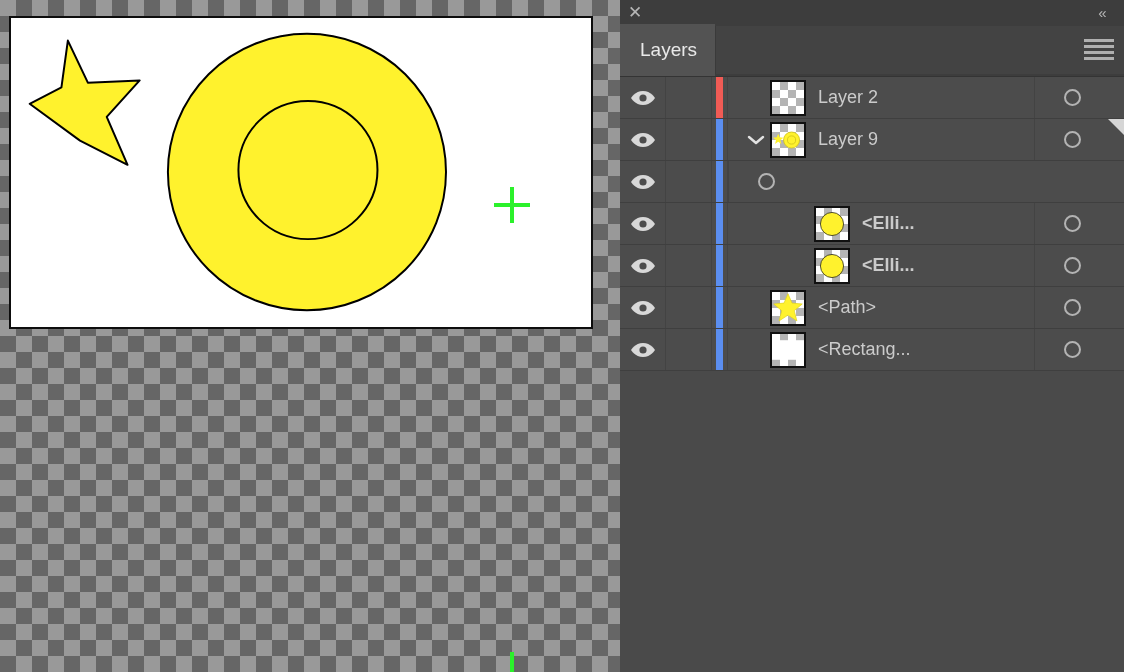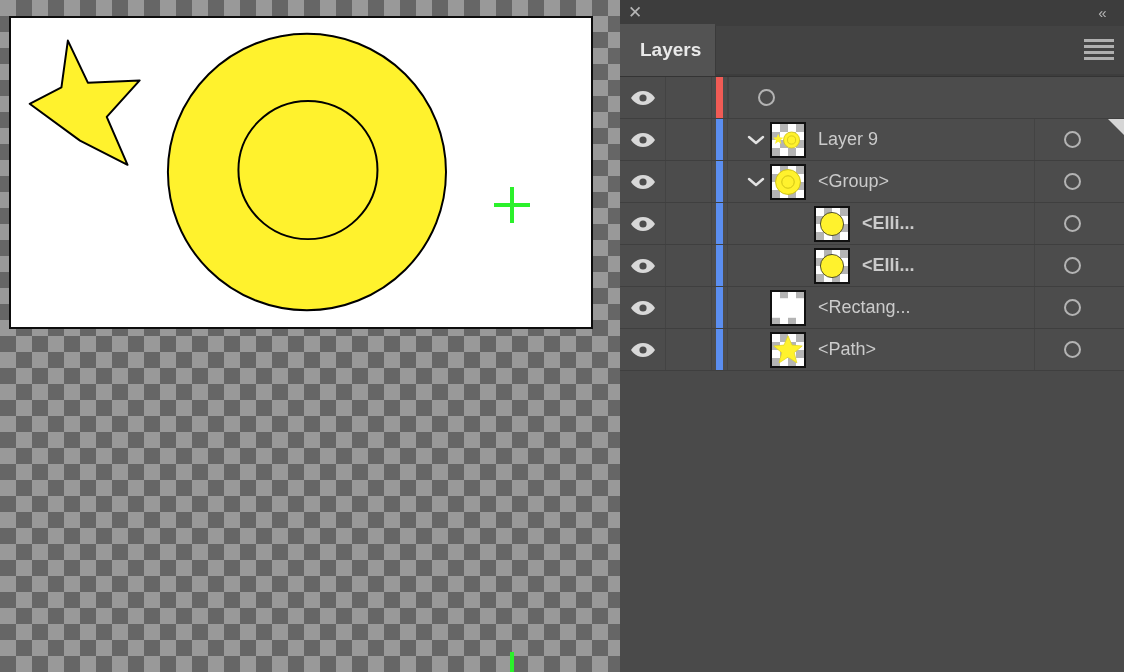--- a/index.html
+++ b/index.html
@@ -59,21 +59,21 @@
   #tabstrip{
     position:relative; height:52px; background:#3d3d3d;
   }
   #tab-layers{
     position:absolute; left:0; top:0; width:95px; height:52px;
     background:#535353;
     display:flex; align-items:center; padding-left:20px;
     cursor:pointer;
   }
   #tab-layers .tab-label{
-    color:#e9e9e9; font-size:19px; font-weight:bold;
+    color:#e9e9e9; font-size:19px; font-weight:normal;
   }
   #tabstrip-rest{
     position:absolute; left:95px; top:2px; right:0; height:48px;
     background:#434343; border-left:1px solid #3a3a3a;
   }
   #panel-menu-icon{
     position:absolute; right:10px; top:12px; width:30px; height:26px;
     display:flex; flex-direction:column; justify-content:center; gap:3px;
     cursor:pointer;
   }
@@ -192,20 +192,27 @@
         <div class="col-eye">
           <svg width="26" height="16" viewBox="0 0 26 16">
             <path d="M13 1 C5 1 1 8 1 8 C1 8 5 15 13 15 C21 15 25 8 25 8 C25 8 21 1 13 1 Z" fill="#d8d8d8"></path>
             <circle cx="13" cy="8" r="3.6" fill="#4c4c4c"></circle>
           </svg>
         </div>
         <div class="col-lock"></div>
         <div class="col-color">
           <div class="colorbar" style="background: rgb(240, 91, 85);"></div>
         </div>
+        <div class="col-main ind-0">
+          <div class="twisty"></div>
+          <div class="thumb">
+            <svg viewBox="0 0 36 36"></svg>
+          </div>
+          <span class="row-label">Layer 2</span>
+        </div>
         <div class="col-target">
           <div class="target-ring"></div>
         </div>
         <div class="col-endpad"></div>
       </div>
       <div class="layer-row">
         <div class="col-eye">
           <svg width="26" height="16" viewBox="0 0 26 16">
             <path d="M13 1 C5 1 1 8 1 8 C1 8 5 15 13 15 C21 15 25 8 25 8 C25 8 21 1 13 1 Z" fill="#d8d8d8"></path>
             <circle cx="13" cy="8" r="3.6" fill="#4c4c4c"></circle>
@@ -240,83 +247,94 @@
         <div class="col-eye">
           <svg width="26" height="16" viewBox="0 0 26 16">
             <path d="M13 1 C5 1 1 8 1 8 C1 8 5 15 13 15 C21 15 25 8 25 8 C25 8 21 1 13 1 Z" fill="#d8d8d8"></path>
             <circle cx="13" cy="8" r="3.6" fill="#4c4c4c"></circle>
           </svg>
         </div>
         <div class="col-lock"></div>
         <div class="col-color">
           <div class="colorbar" style="background: rgb(91, 142, 240);"></div>
         </div>
+        <div class="col-target">
+          <div class="target-ring"></div>
+        </div>
+        <div class="col-endpad"></div>
+      </div>
+      <div class="layer-row">
+        <div class="col-eye">
+          <svg width="26" height="16" viewBox="0 0 26 16">
+            <path d="M13 1 C5 1 1 8 1 8 C1 8 5 15 13 15 C21 15 25 8 25 8 C25 8 21 1 13 1 Z" fill="#d8d8d8"></path>
+            <circle cx="13" cy="8" r="3.6" fill="#4c4c4c"></circle>
+          </svg>
+        </div>
+        <div class="col-lock"></div>
+        <div class="col-color">
+          <div class="colorbar" style="background: rgb(91, 142, 240);"></div>
+        </div>
+        <div class="col-main ind-2">
+          <div class="twisty"></div>
+          <div class="thumb">
+            <svg viewBox="0 0 36 36">
+              <circle cx="18" cy="18" r="13" fill="#fff22d" stroke="#111" stroke-width="0.8"></circle>
+            </svg>
+          </div>
+          <span class="row-label">&lt;Elli...</span>
+        </div>
+        <div class="col-target">
+          <div class="target-ring"></div>
+        </div>
+        <div class="col-endpad"></div>
+      </div>
+      <div class="layer-row">
+        <div class="col-eye">
+          <svg width="26" height="16" viewBox="0 0 26 16">
+            <path d="M13 1 C5 1 1 8 1 8 C1 8 5 15 13 15 C21 15 25 8 25 8 C25 8 21 1 13 1 Z" fill="#d8d8d8"></path>
+            <circle cx="13" cy="8" r="3.6" fill="#4c4c4c"></circle>
+          </svg>
+        </div>
+        <div class="col-lock"></div>
+        <div class="col-color">
+          <div class="colorbar" style="background: rgb(91, 142, 240);"></div>
+        </div>
+        <div class="col-main ind-2">
+          <div class="twisty"></div>
+          <div class="thumb">
+            <svg viewBox="0 0 36 36">
+              <circle cx="18" cy="18" r="13" fill="#fff22d" stroke="#111" stroke-width="0.8"></circle>
+            </svg>
+          </div>
+          <span class="row-label">&lt;Elli...</span>
+        </div>
+        <div class="col-target">
+          <div class="target-ring"></div>
+        </div>
+        <div class="col-endpad"></div>
+      </div>
+      <div class="layer-row">
+        <div class="col-eye">
+          <svg width="26" height="16" viewBox="0 0 26 16">
+            <path d="M13 1 C5 1 1 8 1 8 C1 8 5 15 13 15 C21 15 25 8 25 8 C25 8 21 1 13 1 Z" fill="#d8d8d8"></path>
+            <circle cx="13" cy="8" r="3.6" fill="#4c4c4c"></circle>
+          </svg>
+        </div>
+        <div class="col-lock"></div>
+        <div class="col-color">
+          <div class="colorbar" style="background: rgb(91, 142, 240);"></div>
+        </div>
         <div class="col-main ind-1">
-          <div class="twisty">
-            <svg width="18" height="12" viewBox="0 0 18 12">
-              <path d="M2 3 L9 9 L16 3" stroke="#e2e2e2" stroke-width="2.4" fill="none" stroke-linecap="round" stroke-linejoin="round"></path>
-            </svg>
-          </div>
-          <div class="thumb">
-            <svg viewBox="0 0 36 36">
-              <circle cx="18" cy="18" r="14" fill="#fff22d" stroke="#c9bc12" stroke-width="1"></circle>
-              <circle cx="18" cy="18" r="7" fill="#fff22d" stroke="#c9bc12" stroke-width="1"></circle>
-            </svg>
-          </div>
-          <span class="row-label">&lt;Group&gt;</span>
-        </div>
-        <div class="col-target">
-          <div class="target-ring"></div>
-        </div>
-        <div class="col-endpad"></div>
-      </div>
-      <div class="layer-row">
-        <div class="col-eye">
-          <svg width="26" height="16" viewBox="0 0 26 16">
-            <path d="M13 1 C5 1 1 8 1 8 C1 8 5 15 13 15 C21 15 25 8 25 8 C25 8 21 1 13 1 Z" fill="#d8d8d8"></path>
-            <circle cx="13" cy="8" r="3.6" fill="#4c4c4c"></circle>
-          </svg>
-        </div>
-        <div class="col-lock"></div>
-        <div class="col-color">
-          <div class="colorbar" style="background: rgb(91, 142, 240);"></div>
-        </div>
-        <div class="col-main ind-2">
-          <div class="twisty"></div>
-          <div class="thumb">
-            <svg viewBox="0 0 36 36">
-              <circle cx="18" cy="18" r="13" fill="#fff22d" stroke="#111" stroke-width="0.8"></circle>
-            </svg>
-          </div>
-          <span class="row-label">&lt;Elli...</span>
-        </div>
-        <div class="col-target">
-          <div class="target-ring"></div>
-        </div>
-        <div class="col-endpad"></div>
-      </div>
-      <div class="layer-row">
-        <div class="col-eye">
-          <svg width="26" height="16" viewBox="0 0 26 16">
-            <path d="M13 1 C5 1 1 8 1 8 C1 8 5 15 13 15 C21 15 25 8 25 8 C25 8 21 1 13 1 Z" fill="#d8d8d8"></path>
-            <circle cx="13" cy="8" r="3.6" fill="#4c4c4c"></circle>
-          </svg>
-        </div>
-        <div class="col-lock"></div>
-        <div class="col-color">
-          <div class="colorbar" style="background: rgb(91, 142, 240);"></div>
-        </div>
-        <div class="col-main ind-2">
-          <div class="twisty"></div>
-          <div class="thumb">
-            <svg viewBox="0 0 36 36">
-              <circle cx="18" cy="18" r="13" fill="#fff22d" stroke="#111" stroke-width="0.8"></circle>
-            </svg>
-          </div>
-          <span class="row-label">&lt;Elli...</span>
+          <div class="twisty"></div>
+          <div class="thumb">
+            <svg viewBox="0 0 36 36">
+              <polygon points="18,2 22.5,12.5 34,13.5 25,21 28,32.5 18,26 8,32.5 11,21 2,13.5 13.5,12.5" fill="#fff22d" stroke="#e0d41f" stroke-width="0.8"></polygon>
+            </svg>
+          </div>
+          <span class="row-label">&lt;Path&gt;</span>
         </div>
         <div class="col-target">
           <div class="target-ring"></div>
         </div>
         <div class="col-endpad"></div>
       </div>
       <div class="layer-row">
         <div class="col-eye">
           <svg width="26" height="16" viewBox="0 0 26 16">
             <path d="M13 1 C5 1 1 8 1 8 C1 8 5 15 13 15 C21 15 25 8 25 8 C25 8 21 1 13 1 Z" fill="#d8d8d8"></path>
@@ -328,45 +346,20 @@
           <div class="colorbar" style="background: rgb(91, 142, 240);"></div>
         </div>
         <div class="col-main ind-1">
           <div class="twisty"></div>
           <div class="thumb">
             <svg viewBox="0 0 36 36">
               <rect x="0" y="7" width="36" height="22" fill="#ffffff"></rect>
             </svg>
           </div>
           <span class="row-label">&lt;Rectang...</span>
-        </div>
-        <div class="col-target">
-          <div class="target-ring"></div>
-        </div>
-        <div class="col-endpad"></div>
-      </div>
-      <div class="layer-row">
-        <div class="col-eye">
-          <svg width="26" height="16" viewBox="0 0 26 16">
-            <path d="M13 1 C5 1 1 8 1 8 C1 8 5 15 13 15 C21 15 25 8 25 8 C25 8 21 1 13 1 Z" fill="#d8d8d8"></path>
-            <circle cx="13" cy="8" r="3.6" fill="#4c4c4c"></circle>
-          </svg>
-        </div>
-        <div class="col-lock"></div>
-        <div class="col-color">
-          <div class="colorbar" style="background: rgb(91, 142, 240);"></div>
-        </div>
-        <div class="col-main ind-1">
-          <div class="twisty"></div>
-          <div class="thumb">
-            <svg viewBox="0 0 36 36">
-              <polygon points="18,2 22.5,12.5 34,13.5 25,21 28,32.5 18,26 8,32.5 11,21 2,13.5 13.5,12.5" fill="#fff22d" stroke="#e0d41f" stroke-width="0.8"></polygon>
-            </svg>
-          </div>
-          <span class="row-label">&lt;Path&gt;</span>
         </div>
         <div class="col-target">
           <div class="target-ring"></div>
         </div>
         <div class="col-endpad"></div>
       </div>
     </div>
 </div>
 
 </body></html>

